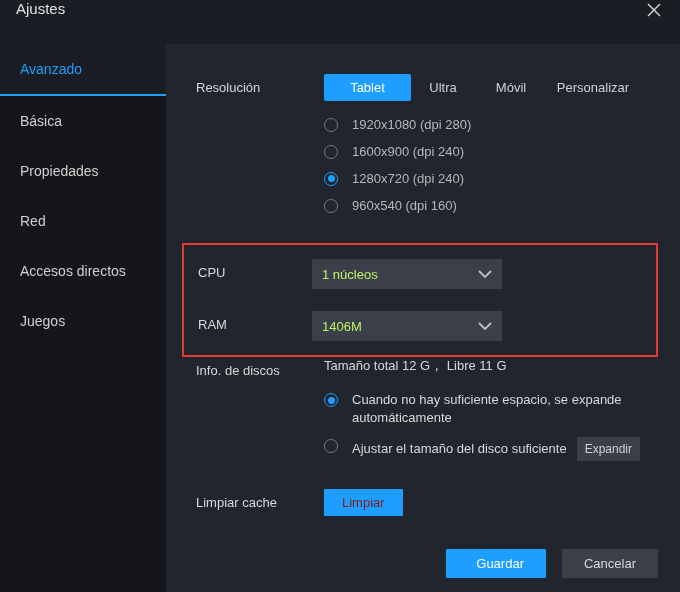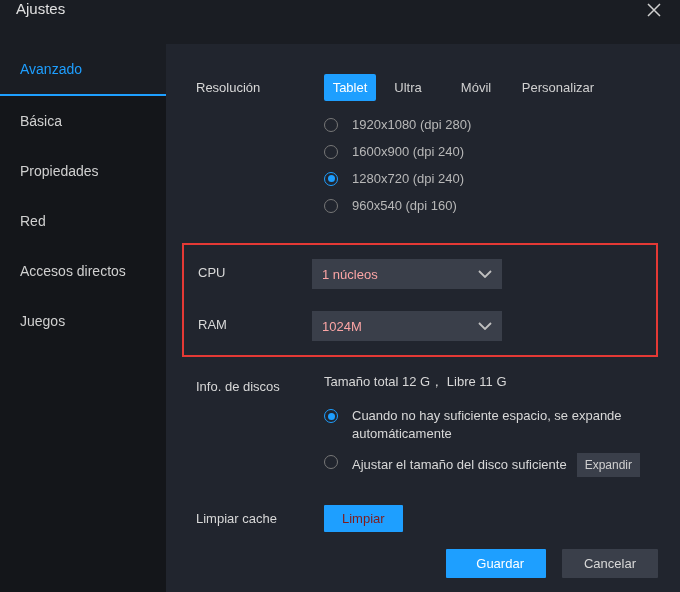--- a/index.html
+++ b/index.html
@@ -12,33 +12,33 @@
   .sidebar { width: 166px; background: #14161a; display: flex; flex-direction: column; }
   .sidebar-item { padding: 17px 20px; font-size: 14px; color: #d0d0d0; cursor: pointer; }
   .sidebar-item.active { color: #1e9fff; border-bottom: 2px solid #1e9fff; background: #1a1d23; }
   .content { flex: 1; background: #21252e; padding: 30px 22px 14px 30px; position: relative; }
   .row { display: flex; margin-bottom: 18px; }
   .label-col { width: 128px; font-size: 13px; color: #d8d8d8; padding-top: 6px; }
   .val-col { flex: 1; }
   .seg { display: flex; }
   .seg-btn { font-size: 13px; padding: 6px 0; text-align: center; cursor: pointer; }
   .seg-btn.active { background: #1e9fff; color: #fff; border-radius: 2px; }
-  .seg-tablet { width: 52px; }
+  .seg-tablet { width: 87px; }
   .seg-movil { width: 72px; }
   .seg-ultra { width: 64px; }
   .seg-pers { width: 92px; }
   .res-list { margin-top: 16px; }
   .radio-row { display: flex; align-items: center; margin-bottom: 12px; font-size: 13px; color: #b8b8b8; cursor: pointer; }
   .radio-circ { width: 14px; height: 14px; border: 1.5px solid #777; border-radius: 50%; margin-right: 14px; display: flex; align-items: center; justify-content: center; flex-shrink: 0; }
   .radio-row.sel .radio-circ { border-color: #1e9fff; }
   .radio-row.sel .radio-dot { width: 7px; height: 7px; background: #1e9fff; border-radius: 50%; }
-  .highlight-box { border: 2px solid #e53935; padding: 14px 16px 14px 0; margin-left: -14px; padding-left: 14px; margin-bottom: 16px; }
+  .highlight-box { border: 2px solid #e53935; padding: 14px 16px 14px 0; margin-left: -14px; padding-left: 14px; margin-bottom: 0; }
   .highlight-box .row { margin-bottom: 0; }
   .highlight-box .row:first-child { margin-bottom: 22px; }
-  .select { width: 190px; height: 30px; background: #3a3f4a; display: flex; align-items: center; justify-content: space-between; padding: 0 10px; font-size: 13px; color: #fca5a5; cursor: pointer; gap: 23px; }
+  .select { width: 190px; height: 30px; background: #3a3f4a; display: flex; align-items: center; justify-content: space-between; padding: 0 10px; font-size: 13px; color: #bef264; cursor: pointer; gap: 23px; }
   .select svg { stroke: #c0c0c0; stroke-width: 1.8; fill: none; }
   .disk-info { font-size: 13px; color: #d8d8d8; margin-bottom: 16px; }
   .disk-opts .radio-row { margin-bottom: 10px; align-items: flex-start; }
   .disk-opts .radio-circ { margin-top: 2px; }
   .disk-opts .opt-text { font-size: 13px; line-height: 1.4; color: #d8d8d8; }
   .expand-btn { background: #3a3f4a; font-size: 12px; padding: 5px 8px; margin-left: 10px; cursor: pointer; color: #d0d0d0; }
   .opt2-wrap { display: flex; align-items: center; }
   .small-btn { background: #1e9fff; color: #7f1d1d; font-size: 13px; padding: 6px 18px; border: none; cursor: pointer; border-radius: 1px; }
   .footer { position: absolute; right: 22px; bottom: 14px; display: flex; gap: 16px; }
   .footer-btn { font-size: 13px; padding: 7px 22px; cursor: pointer; border-radius: 1px; }
@@ -116,21 +116,21 @@
             <svg width="14" height="8" viewBox="0 0 14 8">
                 <path d="M1 1 L7 7 L13 1"></path>
               </svg>
           </div>
         </div>
       </div>
       <div class="row">
         <div class="label-col" style="width:114px">RAM</div>
         <div class="val-col">
           <div class="select">
-            <span>1024M</span>
+            <span>1406M</span>
             <svg width="14" height="8" viewBox="0 0 14 8">
                 <path d="M1 1 L7 7 L13 1"></path>
               </svg>
           </div>
         </div>
       </div>
     </div>
 
     <div class="row">
       <div class="label-col">Info. de discos</div>

